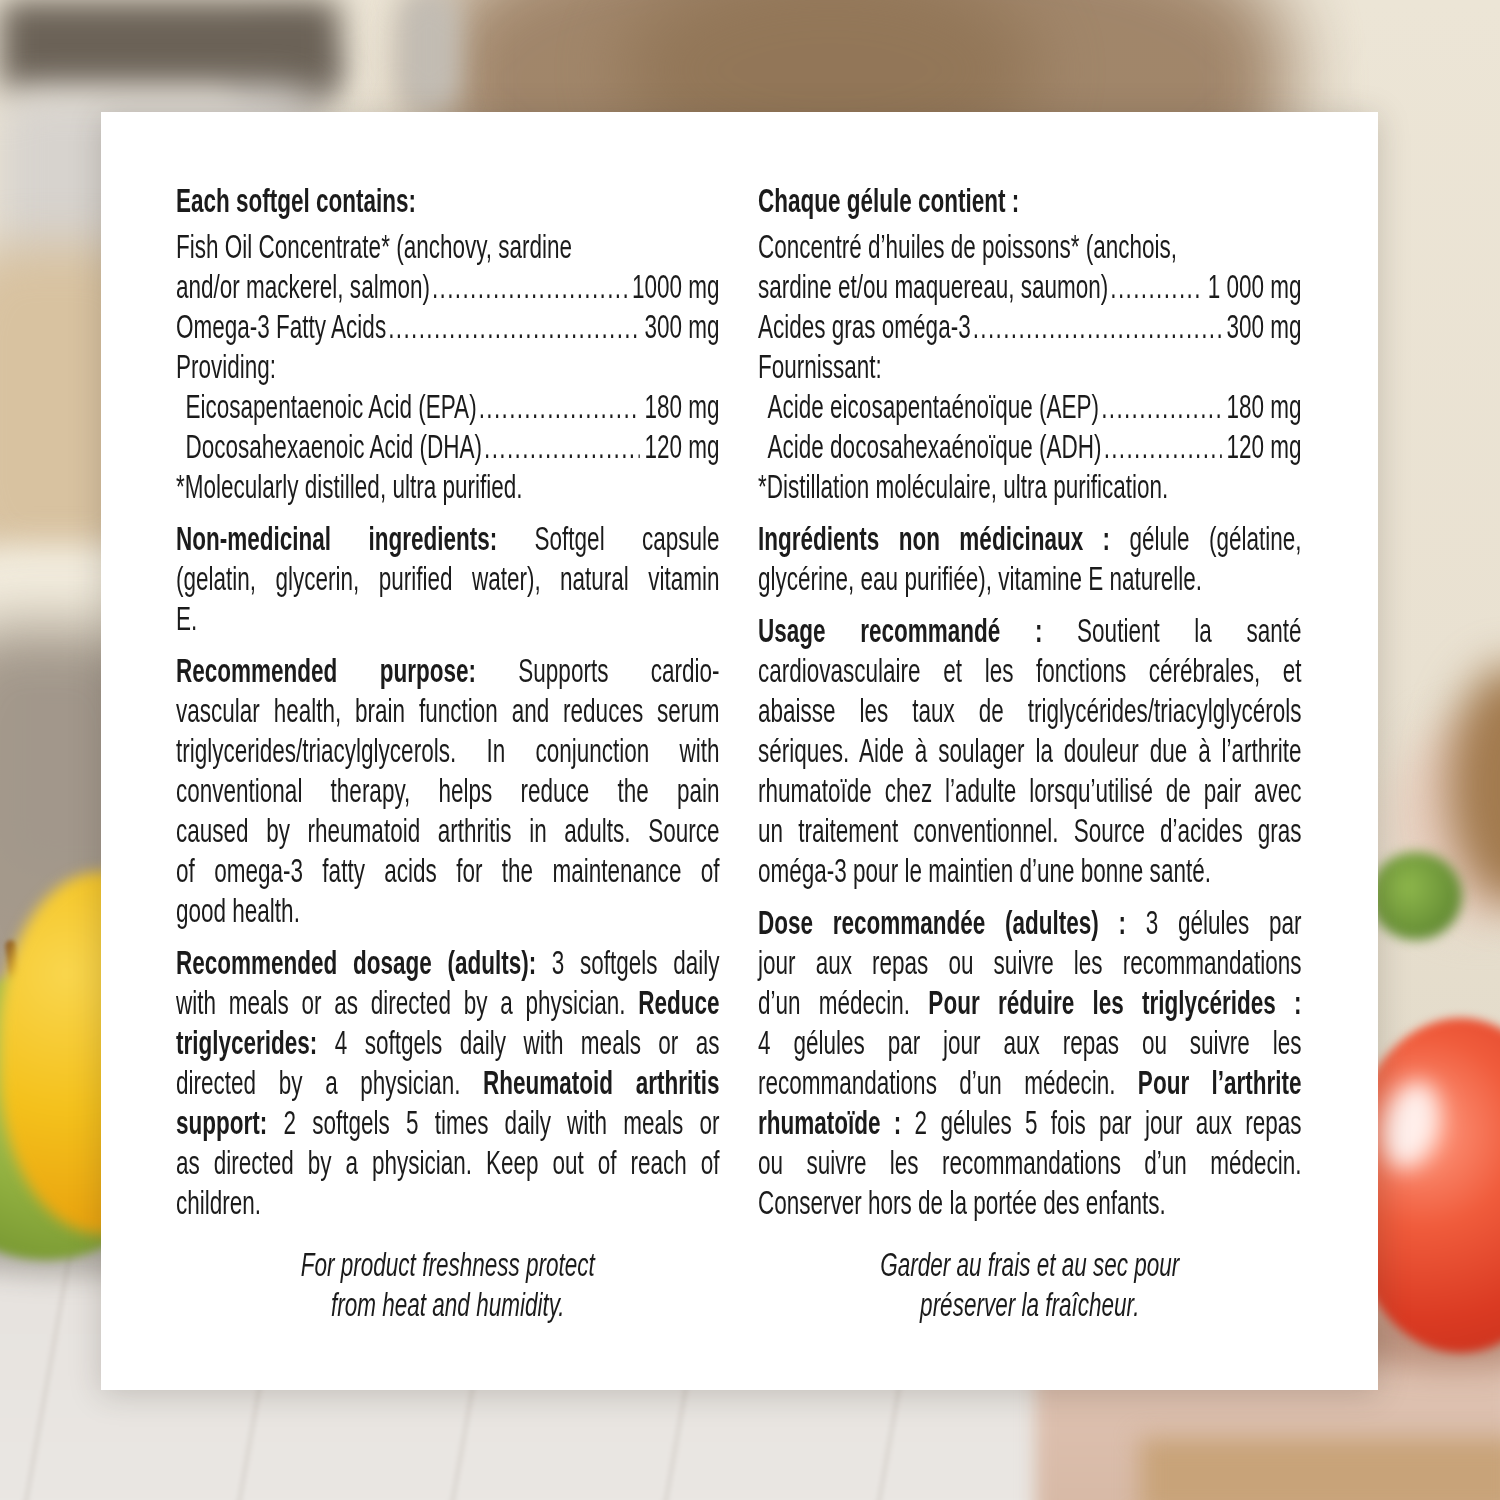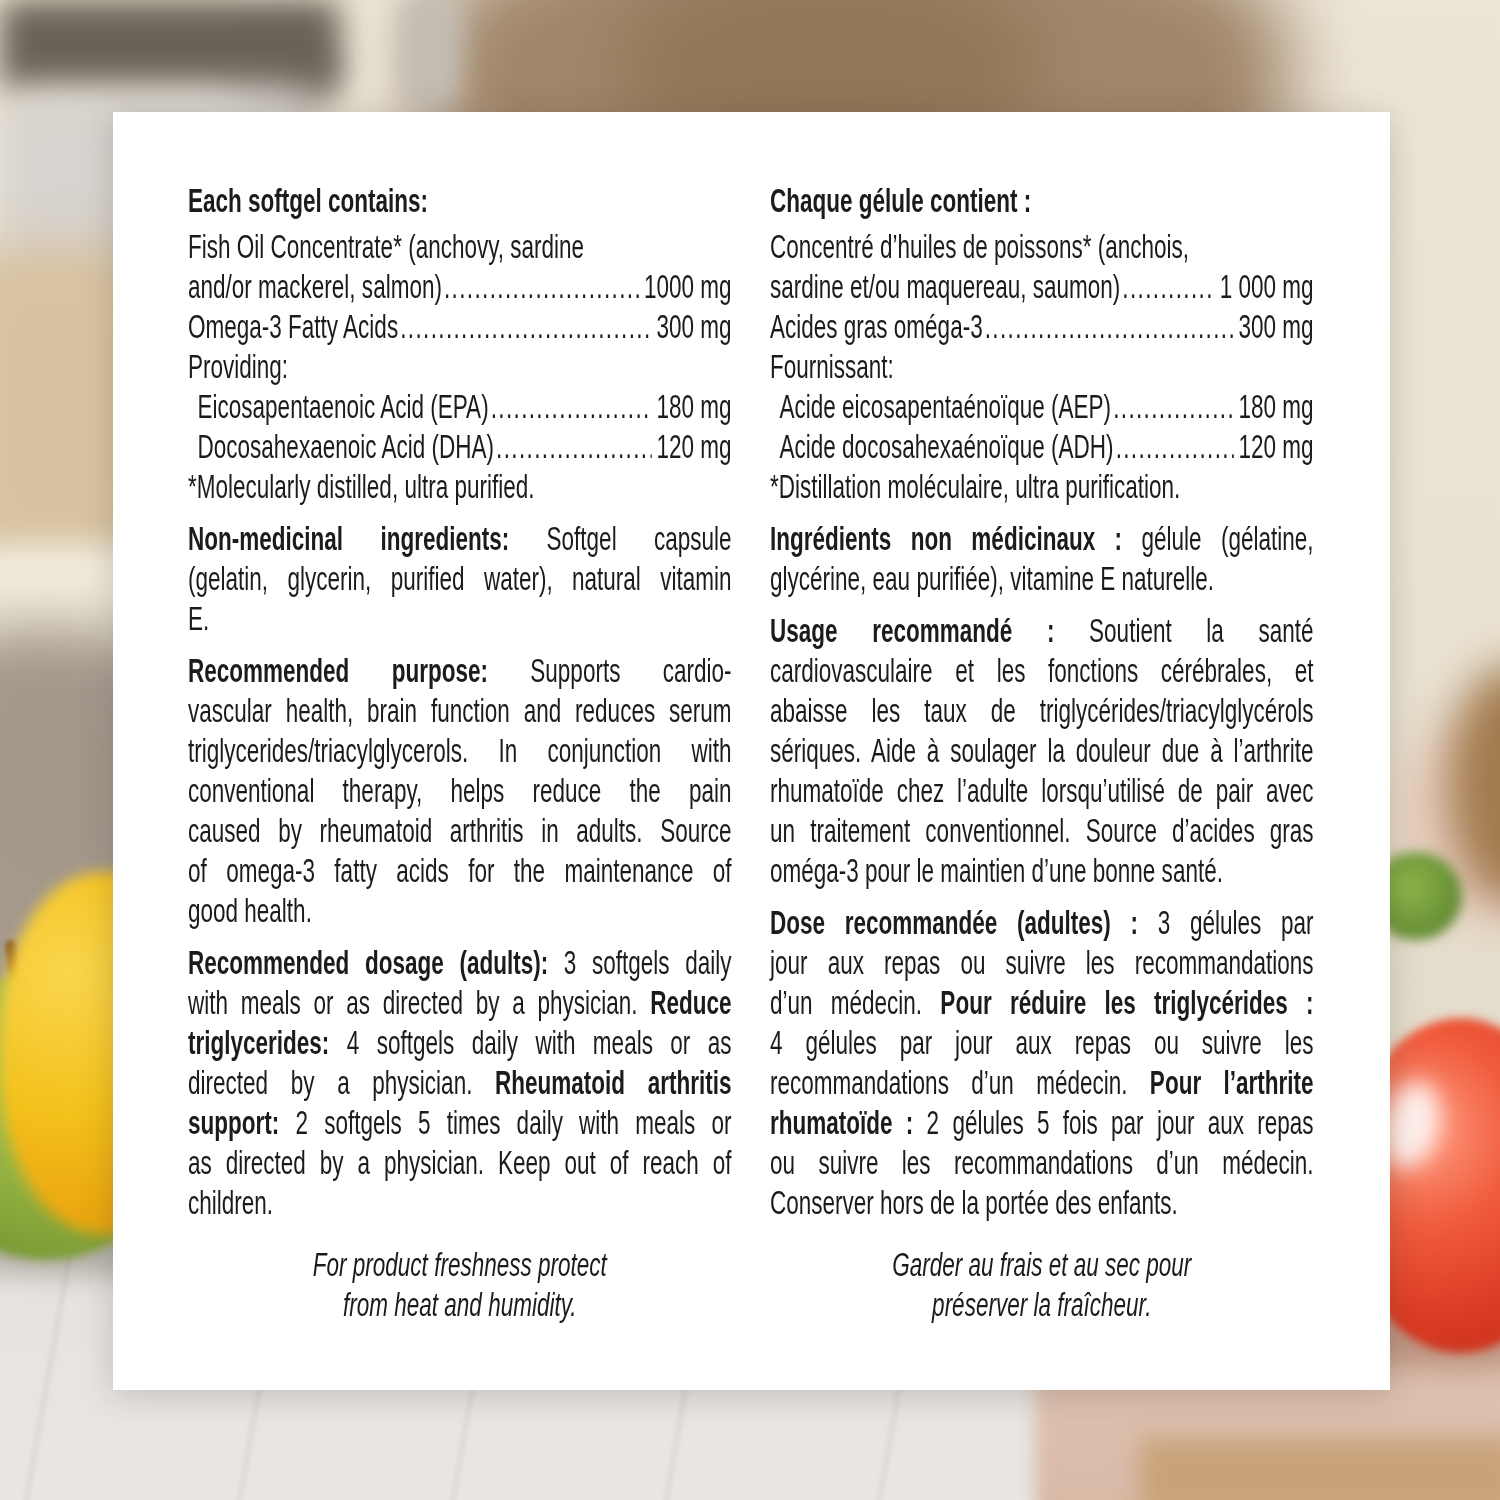--- a/index.html
+++ b/index.html
@@ -39,21 +39,21 @@
   .apple-stem{position:absolute;left:8px;top:940px;width:11px;height:48px;background:#8a5a28;border-radius:6px;transform:rotate(-8deg);filter:blur(2px);}
   .pepper-shadow{left:1322px;top:1295px;width:270px;height:74px;background:rgba(130,62,40,.38);filter:blur(15px);}
   .pepper-stem{left:1370px;top:852px;width:92px;height:88px;background:radial-gradient(circle at 40% 40%,#8fb84c,#5d8530 80%);filter:blur(6px);}
   .pepper-yellow{left:1318px;top:903px;width:225px;height:362px;border-radius:45%;
     background:radial-gradient(circle at 30% 28%,#f9d64e 0%,#f4c11c 45%,#eaa50f 82%);filter:blur(7px);}
   .tomato{left:1343px;top:1018px;width:235px;height:335px;
     background:radial-gradient(circle at 34% 34%,#ff9c82 0%,#f05c3c 35%,#da3a22 70%,#c22f1b 100%);filter:blur(5px);}
   .tomato-hl{left:1383px;top:1080px;width:56px;height:90px;background:rgba(255,255,255,.85);filter:blur(11px);transform:rotate(14deg);}
   
   .panel{
-    position:absolute;left:113px;top:112px;width:1277px;height:1278px;
+    position:absolute;left:101px;top:112px;width:1277px;height:1278px;
     background:#ffffff;z-index:10;box-shadow:0 4px 30px rgba(60,50,40,.22);
   }
   .col{
     position:absolute;top:69px;width:797px;
     transform:scaleX(0.682);transform-origin:0 0;
     font-size:33px;line-height:40px;color:#1b1b1b;
   }
   .col.en{left:75px;}
   .col.fr{left:657px;}
   .heading{font-weight:bold;margin-bottom:6px;white-space:nowrap;}

